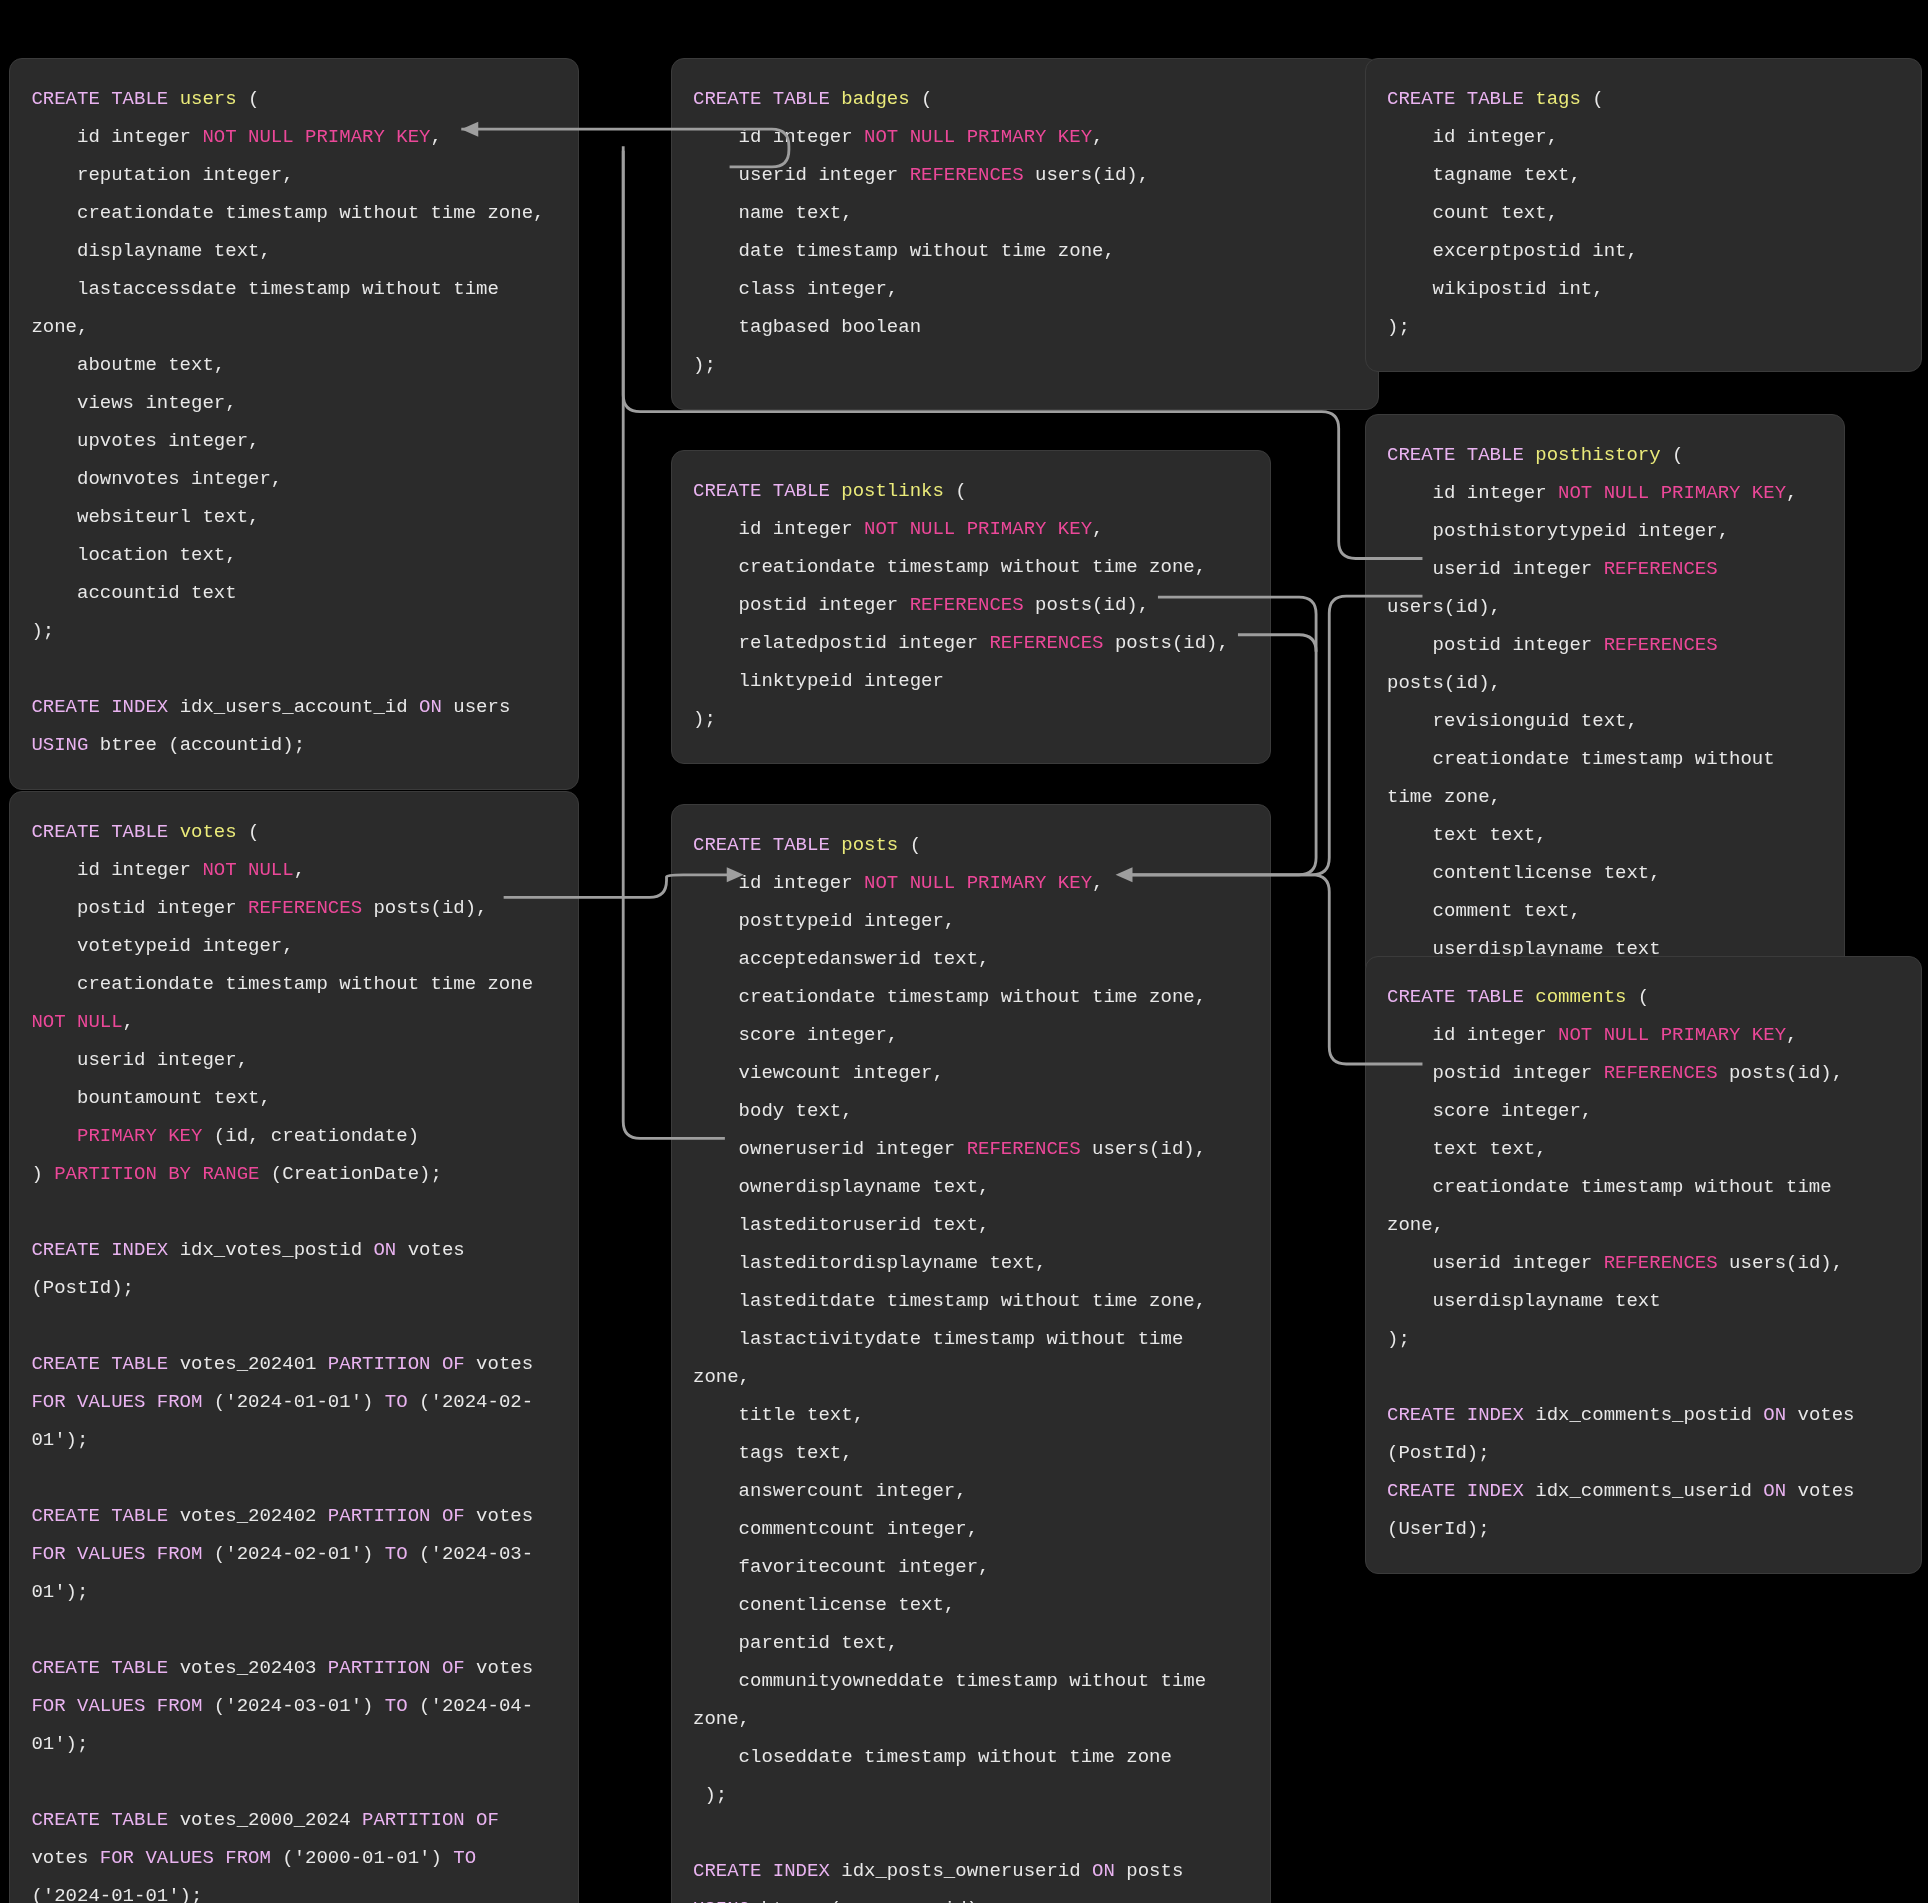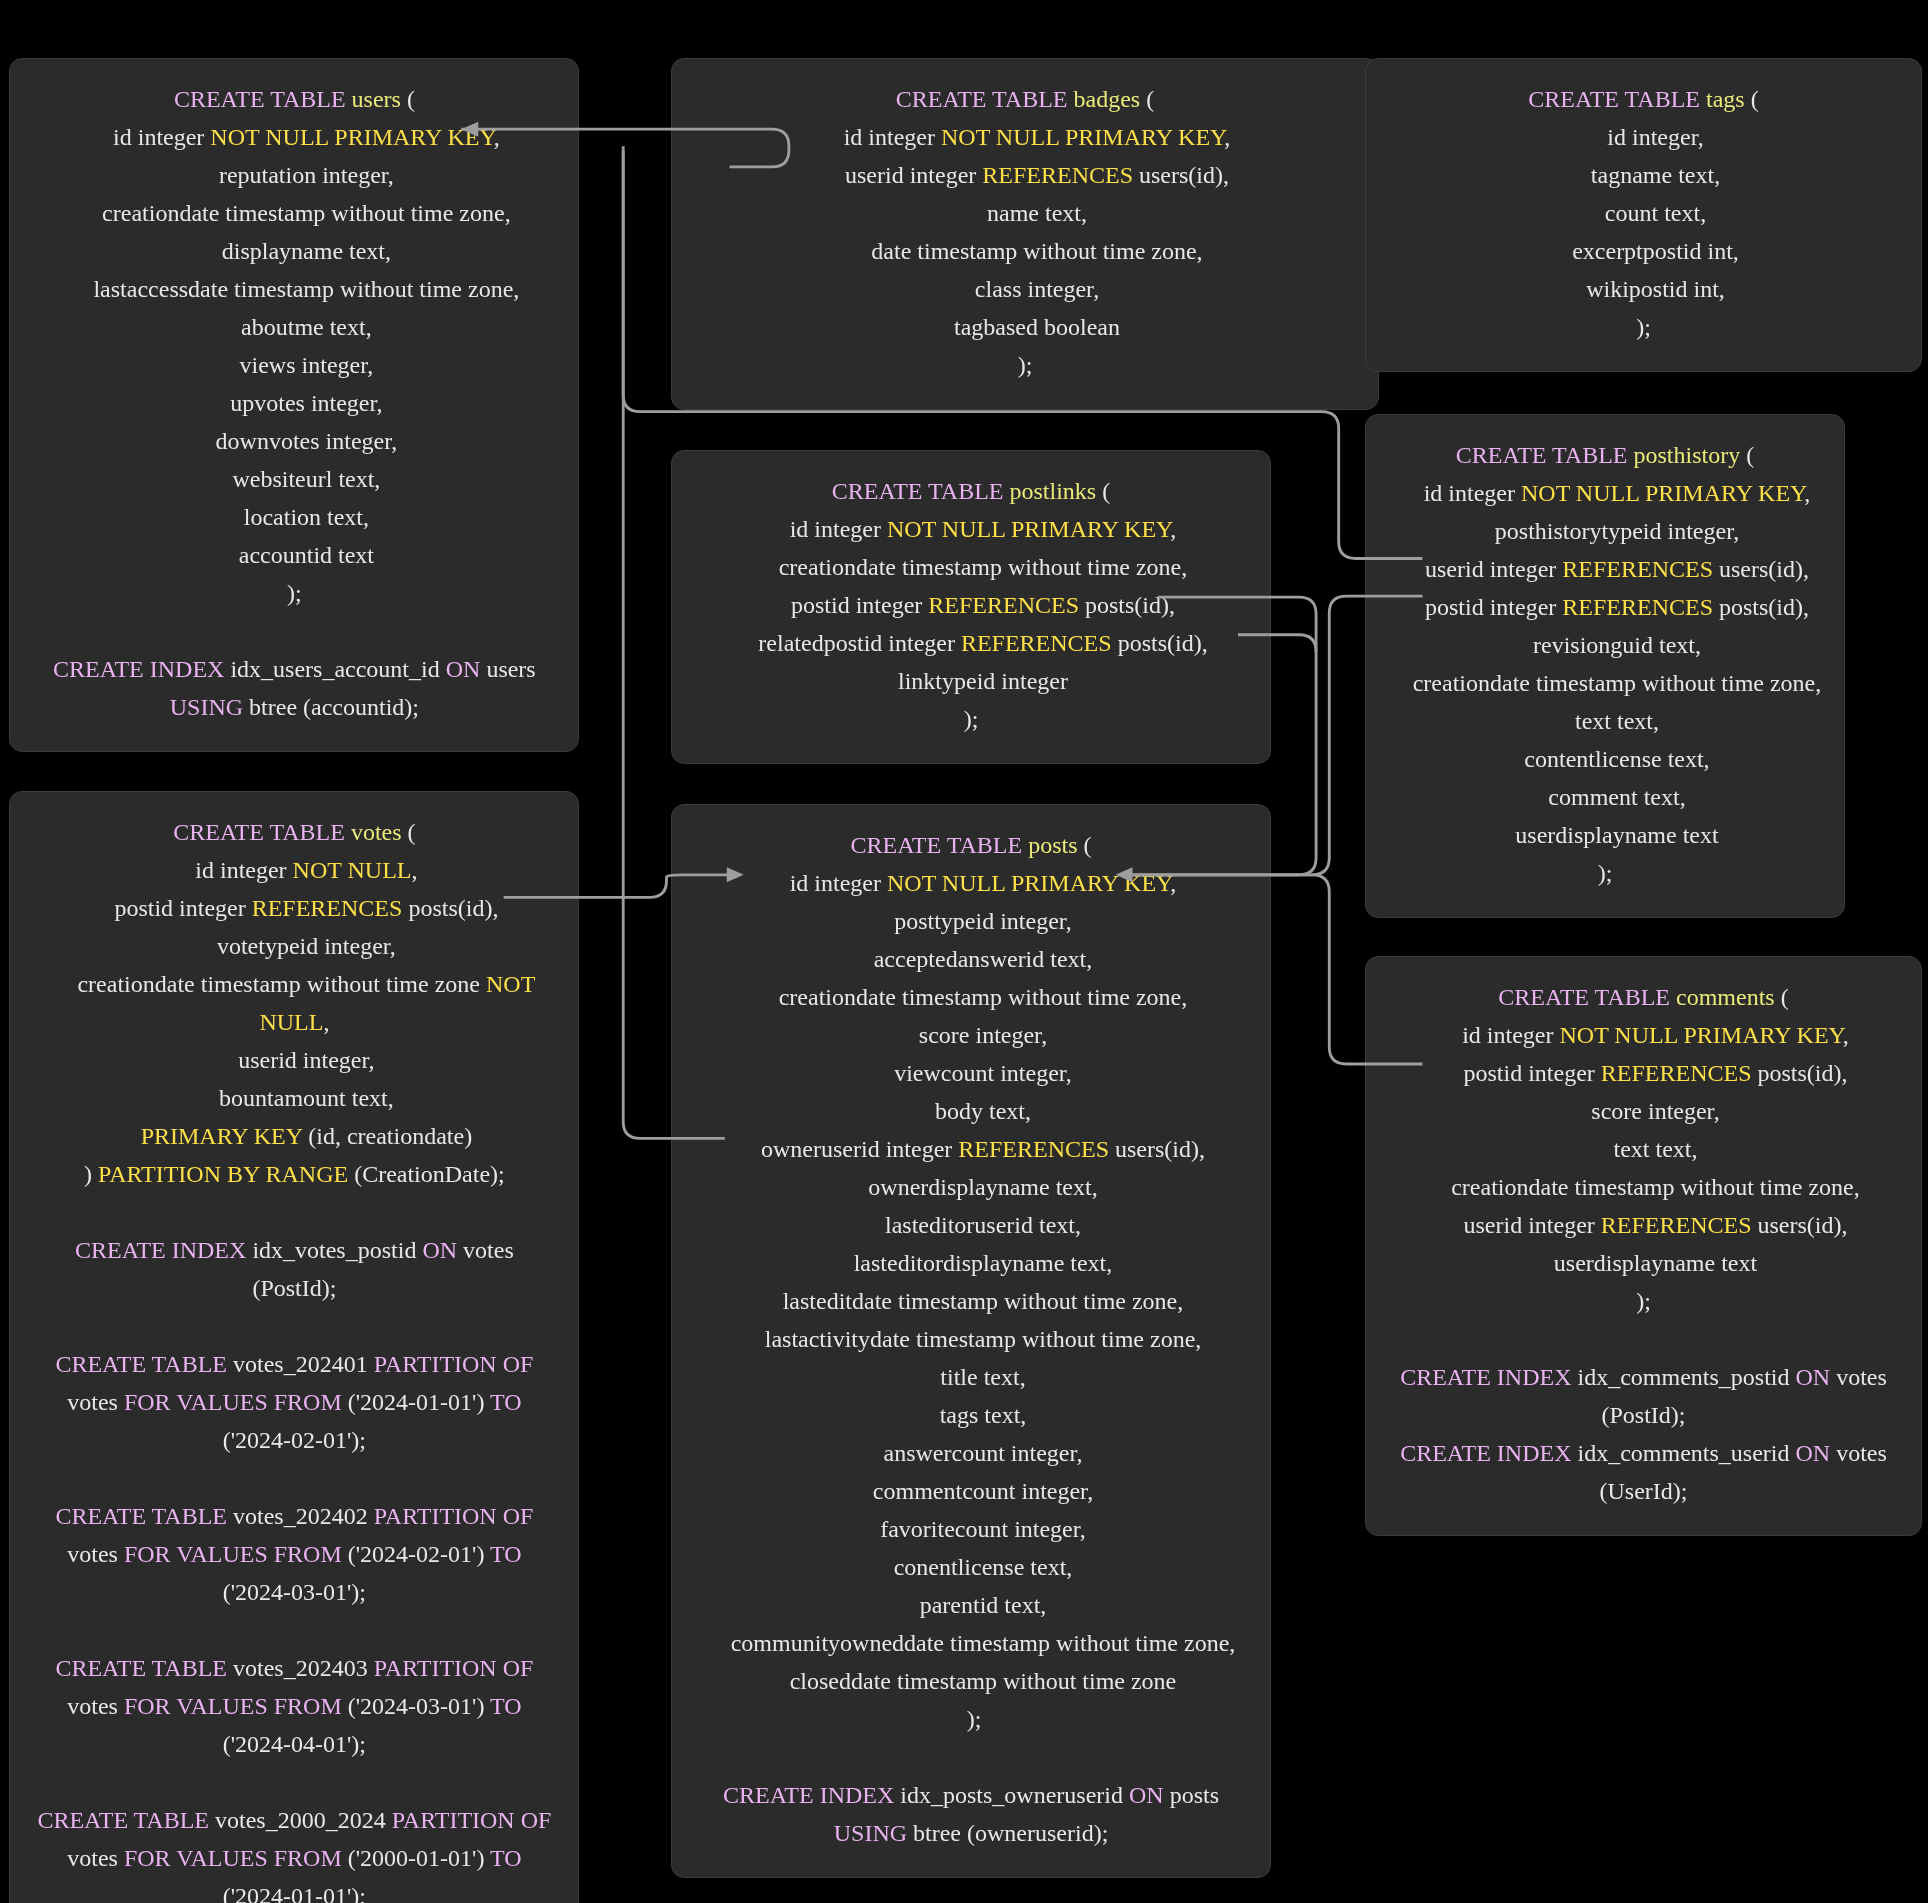--- a/index.html
+++ b/index.html
@@ -18,33 +18,32 @@
   .card {
     position: absolute;
     background: #2b2b2b;
     border: 0.9px solid #3b3b3b;
     border-radius: 13px;
     box-sizing: border-box;
     padding: 21px 21px 24.5px 21px;
     z-index: 2;
   }
   .code {
-    font-family: Liberation Serif, serif;
-    font-size: 24px;
+    font-family: Liberation Mono, monospace;
+    font-size: 19px;
     line-height: 38px;
     color: #e8e8e8;
     white-space: pre-wrap;
     word-break: normal;
     overflow-wrap: break-word;
     margin: 0;
-    text-align: center;
   }
   .kw   { color: #e9b3f0; }   
   .tbl  { color: #ebeb7a; }   
-  .con  { color: #fde047; }   
+  .con  { color: #ec4899; }   
   .pl   { color: #e8e8e8; }   
   .blank { display:block; height: 38px; }
 
   svg.wires {
     position: absolute;
     left: 0; top: 0;
     width: 1928px;
     height: 1904px;
     z-index: 5;
     pointer-events: none;

